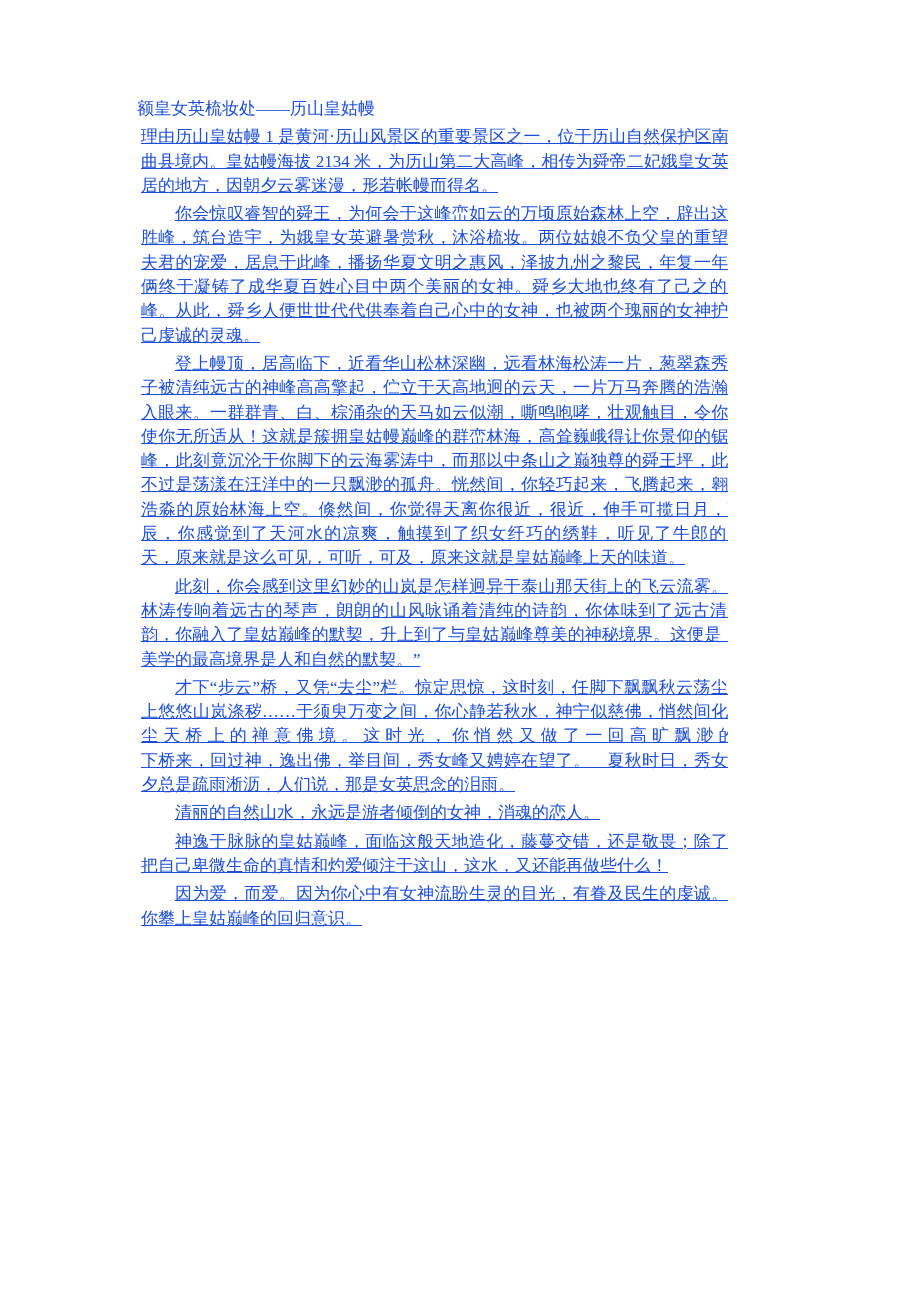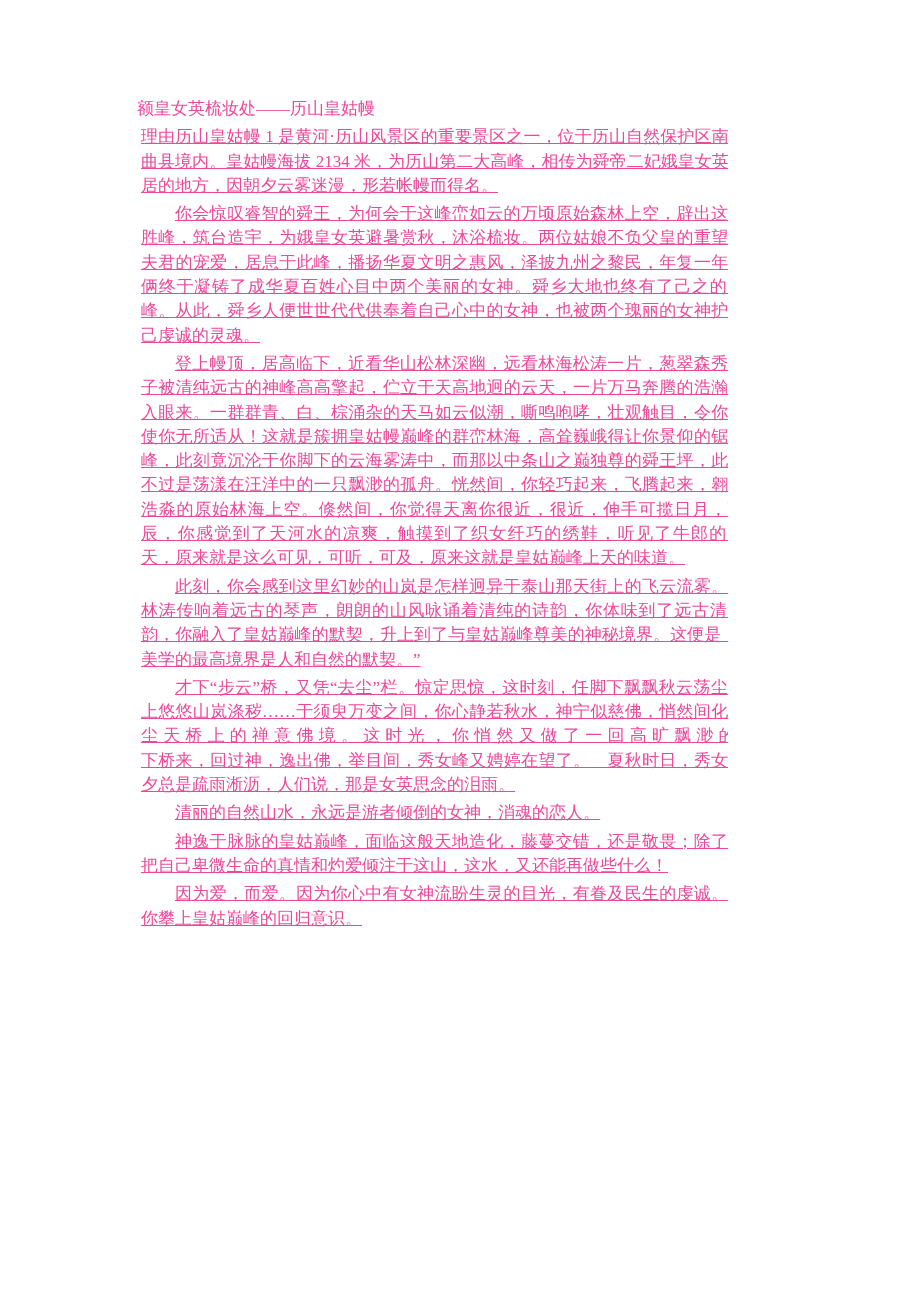--- a/index.html
+++ b/index.html
@@ -7,21 +7,21 @@
     padding: 0;
     background: #ffffff;
   }
   .page {
     position: relative;
     width: 728px;
     height: 1302px;
     background: #ffffff;
     overflow: hidden;
     font-family: "Liberation Serif", "DejaVu Serif", serif;
-    color: #ec4899;
+    color: #1d4ed8;
   }
   .doc {
     position: absolute;
     left: 137px;
     top: 97px;
     width: 647px;
     font-size: 17px;
     line-height: 24.3px;
     text-align: justify;
     letter-spacing: 0;

